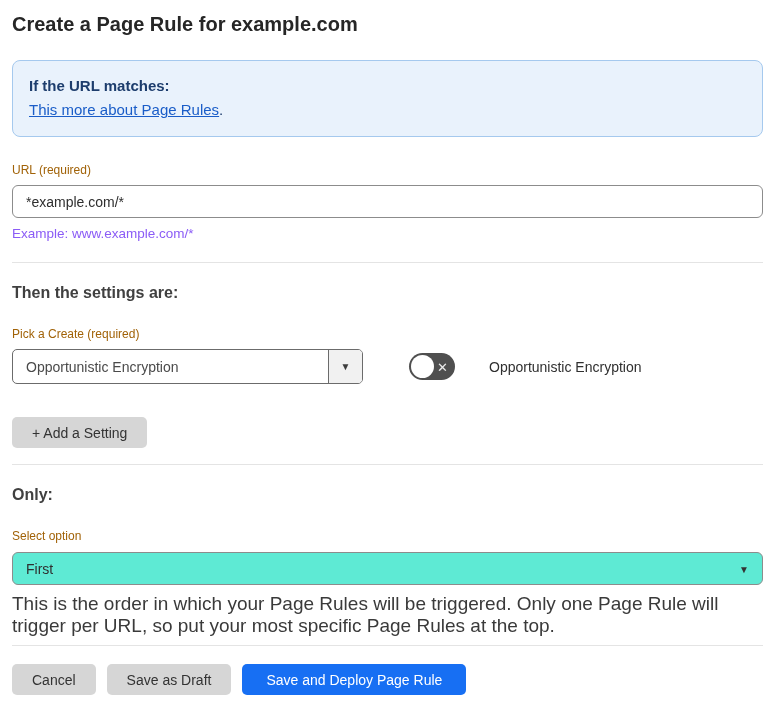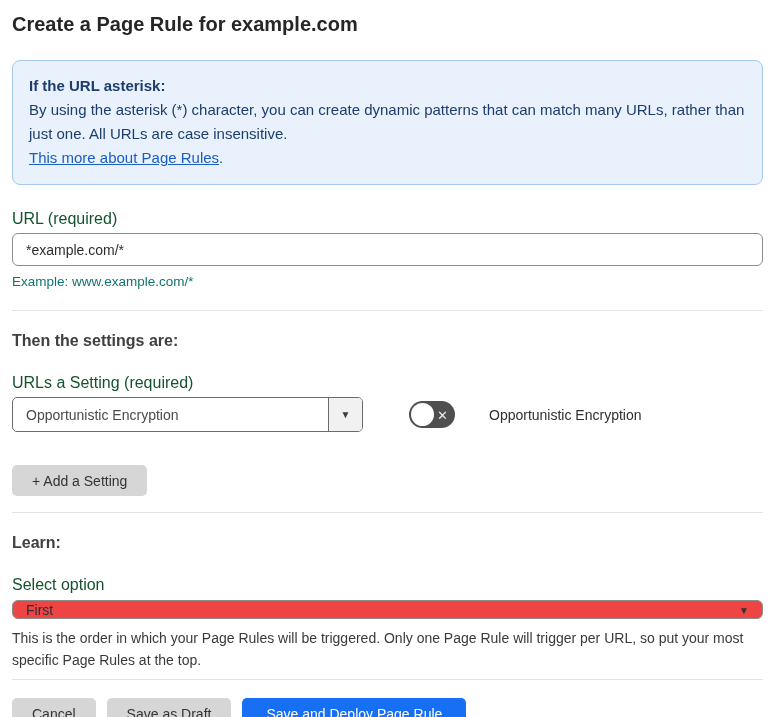--- a/index.html
+++ b/index.html
@@ -32,43 +32,43 @@
   }
   .info-heading { font-weight: 700; }
   .info-link {
     color: #1a5dc8;
     text-decoration: underline;
     cursor: pointer;
   }
   
   .field-label {
     margin-top: 25px;
-    font-size: 16px;
+    font-size: 12px;
     line-height: 17px;
-    color: #14532d;
+    color: #a16207;
   }
   .text-input {
     display: block;
     width: 100%;
     height: 33px;
     margin-top: 6px;
     border: 1px solid #8c8c8c;
     border-radius: 6px;
     padding: 0 13px;
     font-family: "Liberation Sans", "DejaVu Sans", sans-serif;
     font-size: 14px;
     color: #2e2e2e;
     background: #ffffff;
     outline: none;
   }
   .example-text {
     margin-top: 7px;
     font-size: 13.5px;
     line-height: 17px;
-    color: #0f766e;
+    color: #8b5cf6;
   }
   .divider {
     border: none;
     border-top: 1px solid #e4e4e4;
     margin-top: 20px;
   }
   .section-heading {
     margin-top: 20px;
     font-size: 16px;
     line-height: 19px;
@@ -157,94 +157,93 @@
   .btn-blue { background: #176ff3; color: #ffffff; padding: 0 24px; }
   .add-setting-btn {
     display: inline-block;
     margin-top: 33px;
   }
   
   .full-select {
     position: relative;
     margin-top: 7px;
     width: 100%;
-    height: 19px;
+    height: 33px;
     border: 1px solid #8c8c8c;
     border-radius: 6px;
-    background: #ef4444;
+    background: #5eead4;
     display: flex;
     align-items: center;
     padding: 0 13px;
     font-size: 14px;
     color: #2f2f2f;
     cursor: pointer;
   }
   .full-select .caret {
     position: absolute;
     right: 13px;
     top: 50%;
     transform: translateY(-50%);
     font-size: 10px;
     color: #333333;
   }
   .help-text {
     margin-top: 8px;
-    font-size: 14px;
+    font-size: 19px;
     line-height: 22px;
     color: #3a3a3a;
     max-width: 740px;
   }
   .divider-tight { margin-top: 8px; }
   .footer-actions {
     margin-top: 18px;
     display: flex;
     gap: 11px;
     align-items: center;
   }
 </style>
 </head>
 <body>
 
 
 
 <h1 class="page-title">Create a Page Rule for example.com</h1>
 
 <div class="info-box">
-  <div class="info-heading">If the URL asterisk:</div>
-  <div>By using the asterisk (*) character, you can create dynamic patterns that can match many URLs, rather than just one. All URLs are case insensitive.</div>
+  <div class="info-heading">If the URL matches:</div>
   <div><a class="info-link">This more about Page Rules</a><span>.</span></div>
 </div>
 
 <div class="field-label">URL (required)</div>
 <input class="text-input" type="text" value="*example.com/*" style="">
 <div class="example-text">Example: www.example.com/*</div>
 
 <hr class="divider">
 
 <h2 class="section-heading">Then the settings are:</h2>
 
-<div class="field-label sub-label">URLs a Setting (required)</div>
+<div class="field-label sub-label">Pick a Create (required)</div>
 
 <div class="setting-row">
   <div class="custom-select">
     <div class="custom-select-value">Opportunistic Encryption</div>
     <div class="custom-select-arrow">▼</div>
   </div>
   <div class="toggle">
     <span class="toggle-knob"></span>
     <span class="toggle-x">✕</span>
   </div>
   <div class="toggle-row-label">Opportunistic Encryption</div>
 </div>
 
 <button class="btn btn-gray add-setting-btn">+ Add a Setting</button>
 
 <hr class="divider" style="margin-top:16px;">
 
-<h2 class="section-heading">Learn:</h2>
+<h2 class="section-heading">Only:</h2>
 
 <div class="field-label sub-label">Select option</div>
 
 <div class="full-select">
   <span>First</span>
   <span class="caret">▼</span>
 </div>
 
 <div class="help-text">This is the order in which your Page Rules will be triggered. Only one Page Rule will trigger per URL, so put your most specific Page Rules at the top.</div>
 

